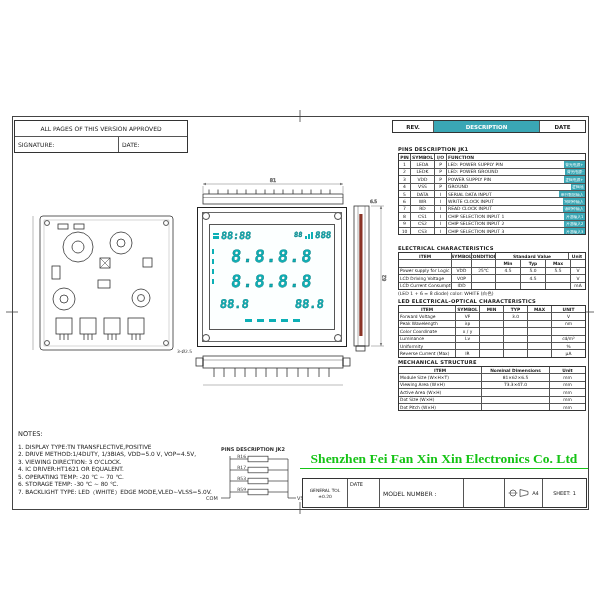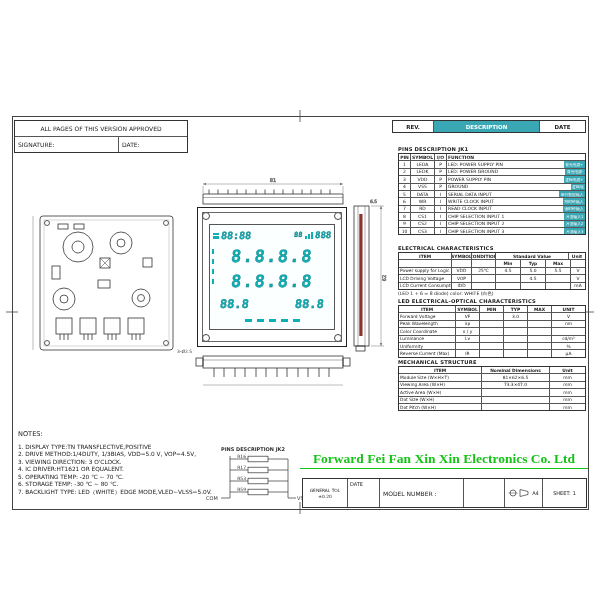--- a/index.html
+++ b/index.html
@@ -584,21 +584,21 @@
         </div>
         <div class="trow">
           <div class="tcell">6. STORAGE TEMP: -30 ℃ ~ 80 ℃.</div>
         </div>
         <div class="trow">
           <div class="tcell">7. BACKLIGHT TYPE: LED（WHITE）EDGE MODE,VLED~VLSS=5.0V.</div>
         </div>
       </div>
   </div>
 
-  <div class="company">Forward Fei Fan Xin Xin Electronics Co. Ltd</div>
+  <div class="company">Shenzhen Fei Fan Xin Xin Electronics Co. Ltd</div>
 
   <div class="titleblock">
     <div class="tb-cell tb-c1">
       <span>GENERAL TOL</span>
       <span>±0.20</span>
     </div>
     <div class="tb-cell tb-c2">
       <span>DATE</span>
     </div>
     <div class="tb-cell tb-c3">

